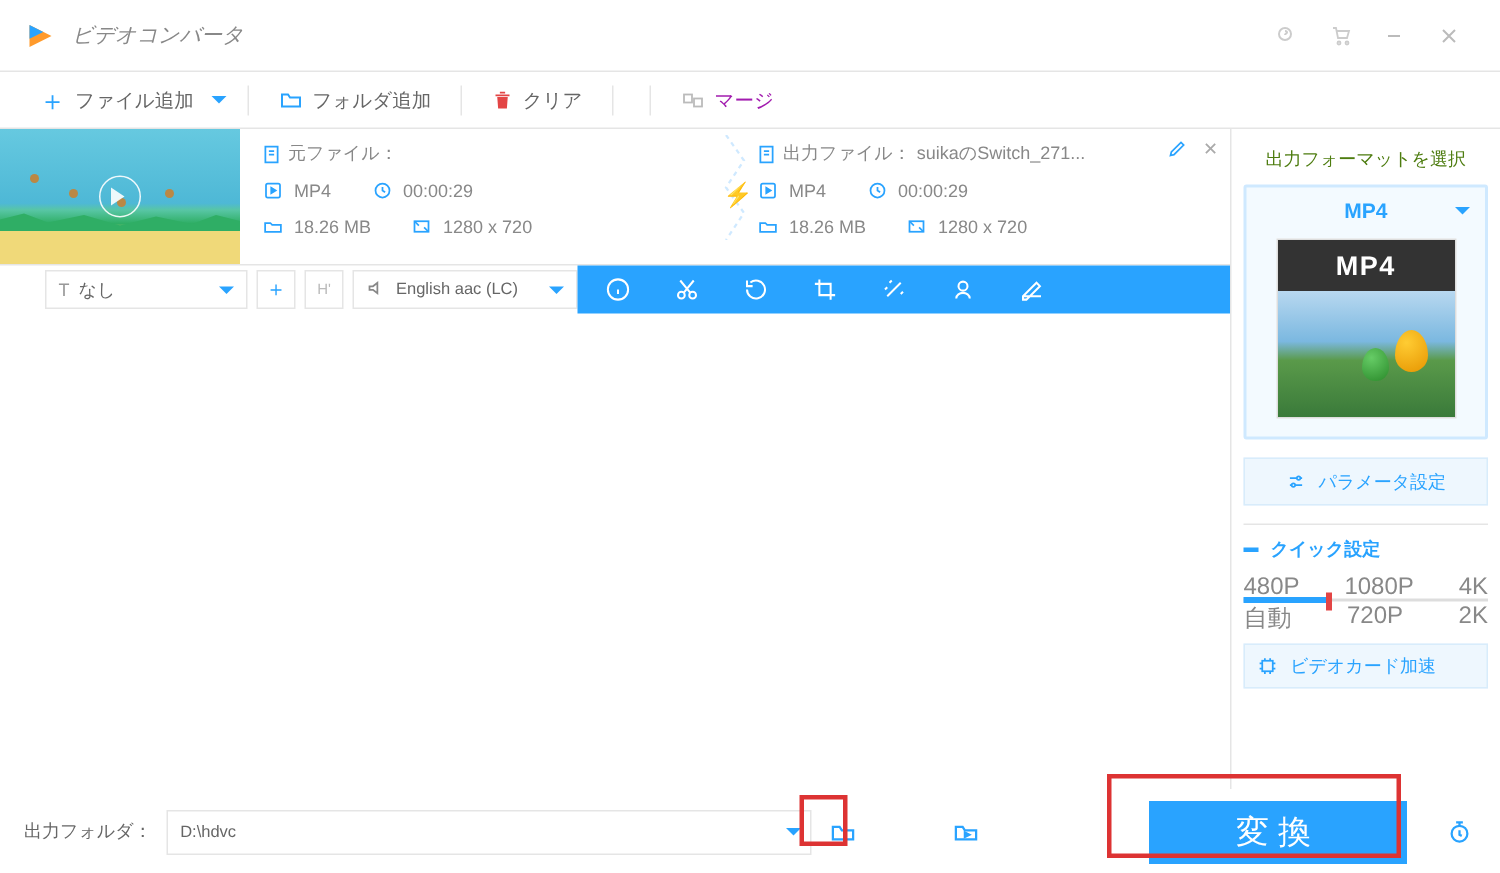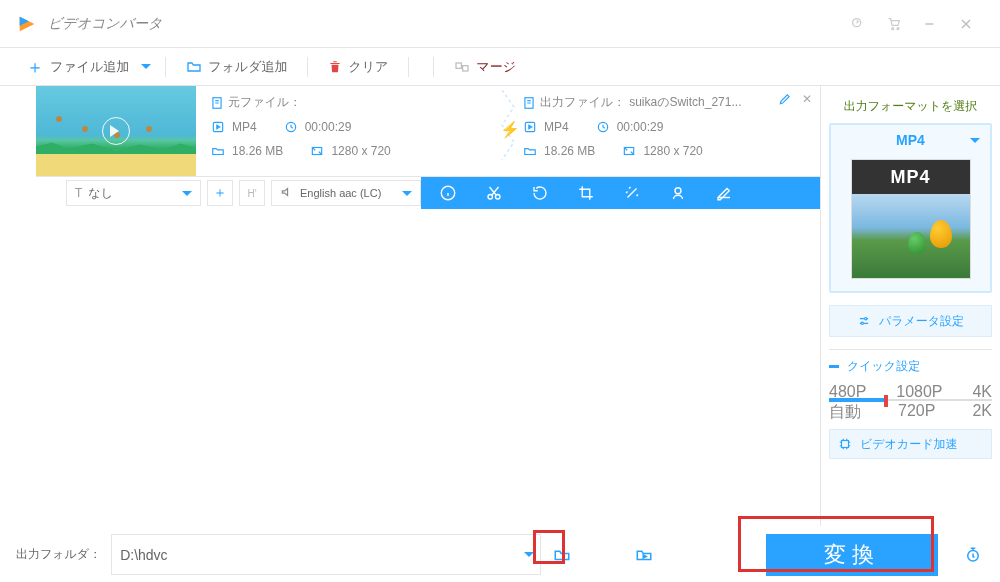--- a/index.html
+++ b/index.html
@@ -25,25 +25,25 @@
   .titlebar .wbtn svg{width:16px;height:16px;}
   
   
   .toolbar{height:38px;display:flex;align-items:center;border-bottom:1px solid var(--border);padding-left:20px;gap:4px;}
   .toolbar .sep{width:1px;height:20px;background:var(--border);margin:0 10px;}
   .tbtn{display:flex;align-items:center;gap:6px;color:#666;cursor:pointer;padding:0 6px;font-size:13px;}
   .tbtn .ico{display:flex;align-items:center;}
   .plus-blue{color:var(--blue);font-size:18px;font-weight:500;}
   .folder-ico{color:var(--blue);}
   .trash-ico{color:var(--red);}
-  .disabled{color:#7f1d1d;}
+  .disabled{color:#a21caf;}
   .caret-down{border:5px solid transparent;border-top-color:var(--blue);margin-top:5px;margin-left:2px;}
   
   
-  .main{display:flex;height:calc(100% - 48px - 38px - 56px);margin-left:36px;}
+  .main{display:flex;height:calc(100% - 48px - 38px - 56px);}
   .left{flex:1;overflow:hidden;background:#fff;}
   .right{width:180px;border-left:1px solid var(--border);padding:8px;display:flex;flex-direction:column;}
   
   
   .item{display:flex;border-bottom:1px solid var(--border);}
   .thumb{width:160px;height:90px;position:relative;overflow:hidden;}
   .thumb .sky{position:absolute;inset:0;background:linear-gradient(180deg,#66c9e0 0%,#4eb8d6 55%,#58c6a5 60%,#2fae65 70%,#f0d979 78%,#f0d979 100%);}
   .thumb .wave{position:absolute;left:0;right:0;top:56%;height:20px;background:#2fae65;clip-path:polygon(0 50%,10% 30%,20% 60%,35% 35%,50% 70%,65% 40%,80% 65%,90% 35%,100% 55%,100% 100%,0 100%);}
   .thumb .sand{position:absolute;left:0;right:0;bottom:0;height:22px;background:#f0d979;}
   .thumb .dot{position:absolute;width:6px;height:6px;background:#b84;border-radius:50%;}
@@ -84,37 +84,37 @@
   .fmt-img{width:120px;height:120px;margin:4px auto;position:relative;border:1px solid #ddd;background:#fff;overflow:hidden;}
   .fmt-img .bar{position:absolute;top:0;left:0;right:0;height:34px;background:#333;display:flex;align-items:center;justify-content:center;color:#fff;font-weight:bold;font-size:18px;letter-spacing:1px;}
   .fmt-img .photo{position:absolute;top:34px;left:0;right:0;bottom:0;background:linear-gradient(180deg,#b8d8f0 0%,#7bb8e0 40%,#5a9a4a 55%,#3a7a3a 100%);}
   .fmt-img .balloon{position:absolute;width:22px;height:28px;background:radial-gradient(circle at 35% 30%,#ffcc33,#e69500);border-radius:50% 50% 50% 50%/60% 60% 40% 40%;}
   .fmt-img .b1{right:18px;bottom:30px;}
   .fmt-img .b2{right:44px;bottom:24px;width:18px;height:22px;background:radial-gradient(circle at 35% 30%,#66cc66,#2a8a2a);}
   
   .param-btn{margin-top:12px;height:32px;border:1px solid #d8ecfb;background:#eef7fe;display:flex;align-items:center;justify-content:center;gap:8px;color:var(--blue);cursor:pointer;font-size:12px;}
   
   .divline{height:1px;background:var(--border);margin:12px 0 8px;}
-  .quick-title{display:flex;align-items:center;gap:8px;color:var(--blue);font-size:12px;margin-bottom:8px;}
+  .quick-title{display:flex;align-items:center;gap:8px;color:var(--blue);font-size:12px;margin-bottom:8px;font-weight:bold;}
   .quick-title .dash{width:10px;height:3px;background:var(--blue);}
   .scale{position:relative;height:40px;}
   .ticks{display:flex;justify-content:space-between;font-size:16px;color:#888;}
   .track{position:absolute;left:0;right:0;top:16px;height:2px;background:#ddd;}
   .track .up{position:absolute;left:0;width:35%;top:-1px;height:4px;background:var(--blue);}
   .handle{position:absolute;top:12px;left:34%;width:4px;height:12px;background:#e34545;}
   
   .gpu{height:30px;border:1px solid #d8ecfb;background:#eef7fe;display:flex;align-items:center;gap:8px;padding:0 8px;color:var(--blue);font-size:12px;margin-top:6px;}
   .chips{display:flex;gap:6px;margin-top:6px;}
   .chip{flex:1;height:22px;border:1px solid var(--border);border-radius:3px;display:flex;align-items:center;justify-content:center;gap:4px;font-size:10px;color:#999;}
   .nvidia{color:#6b9a1f;}
   
   
   .bottom{height:56px;display:flex;align-items:center;padding:0 16px;gap:10px;border-top:1px solid transparent;}
   .out-label{color:#666;font-size:12px;}
-  .path-input{flex:0 0 430px;height:41px;border:1px solid var(--border);padding:0 8px;font-size:14px;color:#666;display:flex;align-items:center;position:relative;}
+  .path-input{flex:0 0 430px;height:30px;border:1px solid var(--border);padding:0 8px;font-size:11px;color:#666;display:flex;align-items:center;position:relative;}
   .path-dd{position:absolute;right:0;top:0;bottom:0;width:24px;display:flex;align-items:center;justify-content:center;}
   .bico{width:22px;height:22px;display:flex;align-items:center;justify-content:center;color:var(--blue);cursor:pointer;}
   .bico svg{width:18px;height:18px;}
   .bottom .grow{flex:1;}
   .convert{width:172px;height:42px;background:var(--blue);color:#fff;display:flex;align-items:center;justify-content:center;font-size:22px;font-weight:500;letter-spacing:6px;cursor:pointer;}
   
   .red-box{border:3px solid #d33;position:absolute;pointer-events:none;}
   .rb1{left:533px;bottom:18px;width:32px;height:34px;}
   .rb2{left:738px;bottom:10px;width:196px;height:56px;}
 </style>

